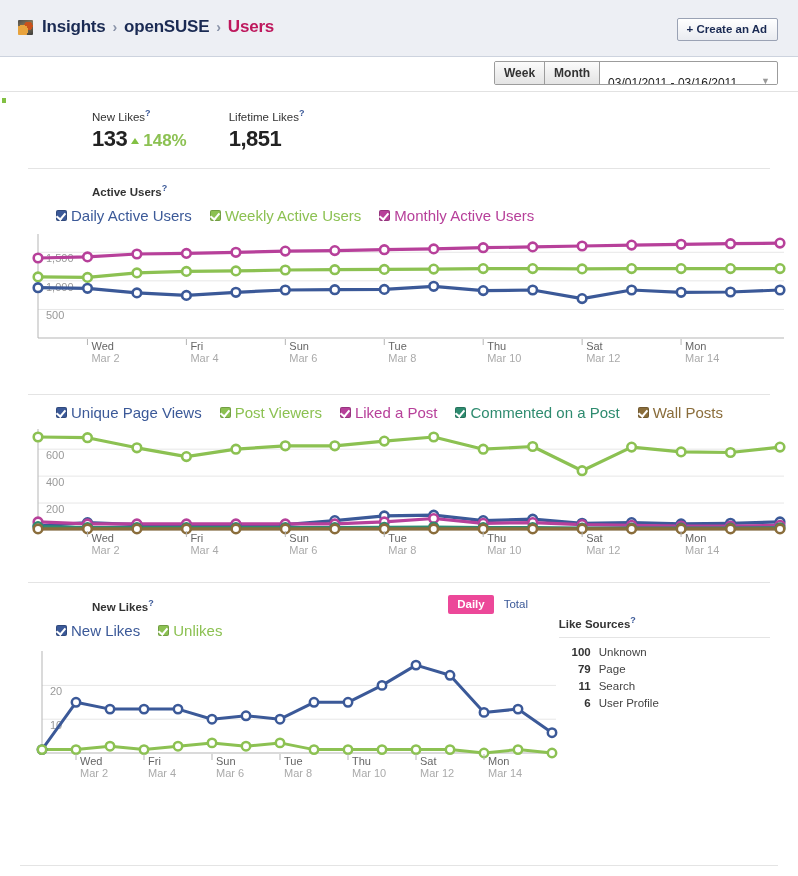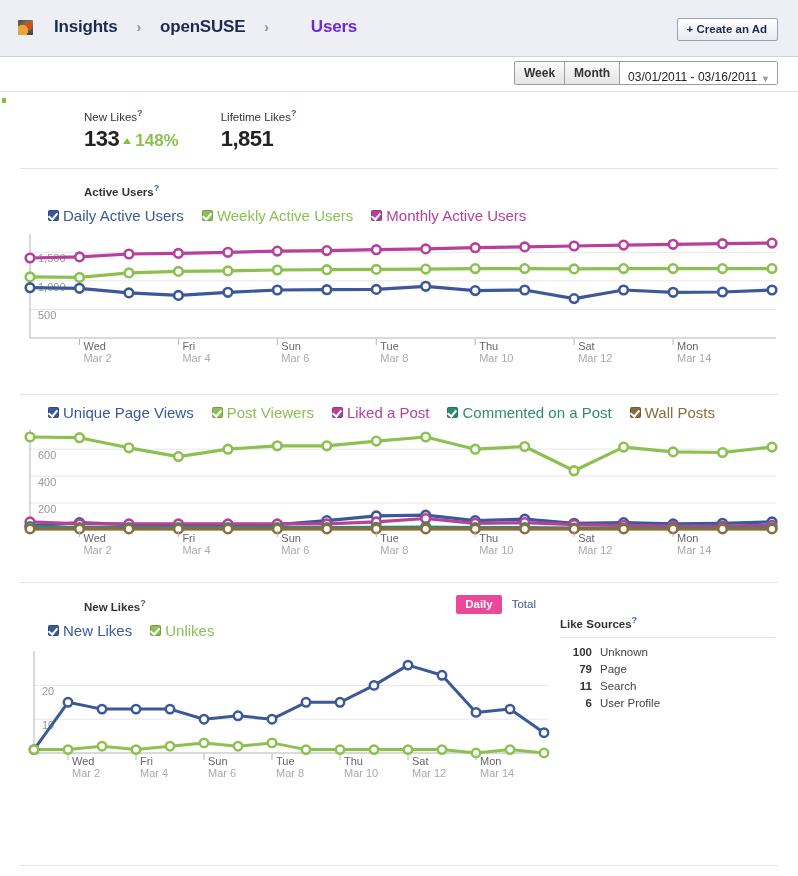--- a/index.html
+++ b/index.html
@@ -16,35 +16,35 @@
   
   .topbar{
     position:relative;
     height:57px;
     background:#edeff4;
     border-bottom:1px solid #cdd3de;
     box-sizing:border-box;
   }
   .crumbs{
     position:absolute;left:18px;top:17px;
-    display:flex;align-items:center;gap:19px;
+    display:flex;align-items:center;gap:7px;
     font-size:17px;font-weight:bold;color:#1a2a53;
     letter-spacing:-0.2px;
   }
   .favicon{
     width:15px;height:15px;border-radius:1px;
     background:
       radial-gradient(circle at 30% 70%, #e8a33d 0 38%, transparent 39%),
       radial-gradient(circle at 68% 40%, #c8521c 0 32%, transparent 33%),
       linear-gradient(150deg,#4a4a4a 0%,#8a7a5a 45%,#3b3b3b 100%);
     display:inline-block;margin-right:2px;
   }
   .crumb-link{color:#1a2a53;text-decoration:none;}
   .crumb-sep{color:#8a93a8;font-weight:bold;font-size:14px;}
-  .crumb-last{color:#6d28d9;margin-left:23px;}
+  .crumb-last{color:#be185d;}
 
   .btn-ad{
     position:absolute;right:20px;top:18px;
     padding:4px 10px 5px 9px;
     font-size:11.5px;font-weight:bold;color:#1a2a53;
     background:linear-gradient(#ffffff,#e9ebf0);
     border:1px solid #9aa2b4;border-radius:2px;
     box-shadow:0 1px 0 rgba(255,255,255,.8) inset;
     cursor:pointer;
   }
@@ -61,27 +61,27 @@
     background:#fff;overflow:hidden;height:22px;
     font-size:12px;
   }
   .rb-btn{
     padding:0 9px;display:flex;align-items:center;
     font-weight:bold;color:#333;
     background:linear-gradient(#fbfbfb,#e4e4e4);
     border-right:1px solid #9c9c9c;cursor:pointer;
   }
   .rb-date{
-    padding:0 7px 0 8px;display:flex;align-items:flex-end;gap:4px;
-    color:#222;background:#fff;cursor:pointer;
+    padding:0 7px 0 8px;display:flex;align-items:flex-start;gap:24px;
+    color:#222;background:#fff;cursor:pointer;margin-top:14px;
   }
   .caret{color:#999;font-size:9px;}
 
   
-  .content{position:relative;padding:0 20px;}
+  .content{position:relative;padding:0 28px;}
   .sect{position:relative;}
   .hr{height:1px;background:#e4e4e4;margin:0;}
 
   .stats{display:flex;gap:42px;padding:16px 0 16px 64px;}
   .stat-label{font-size:11.5px;color:#333;}
   .q{color:#3b5998;font-size:9px;vertical-align:super;font-weight:bold;cursor:pointer;}
   .stat-row{display:flex;align-items:baseline;gap:4px;margin-top:3px;}
   .stat-num{font-size:22px;font-weight:bold;color:#222;letter-spacing:-0.5px;}
   .uparrow{
     width:0;height:0;display:inline-block;position:relative;top:-2px;

